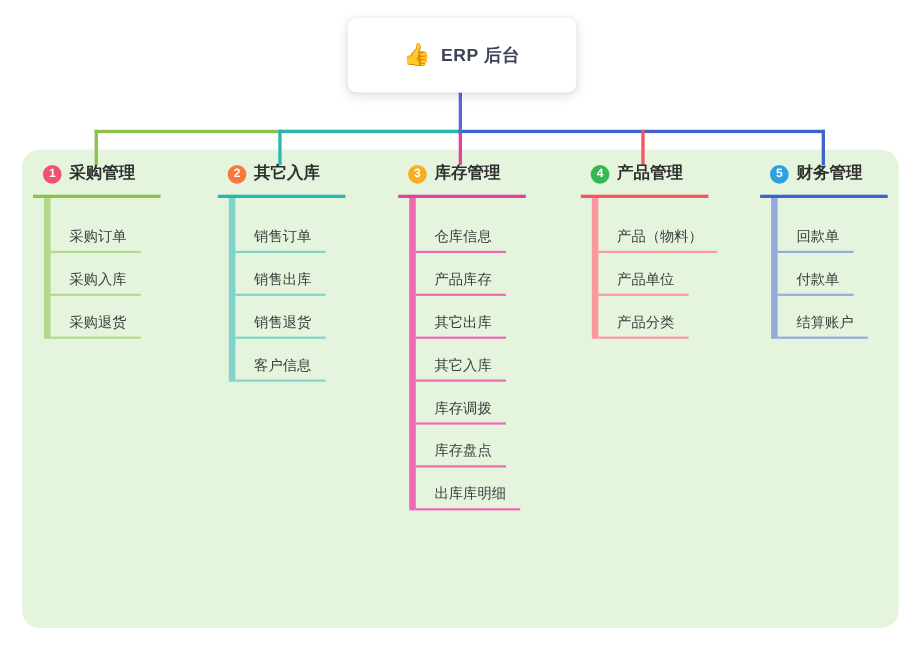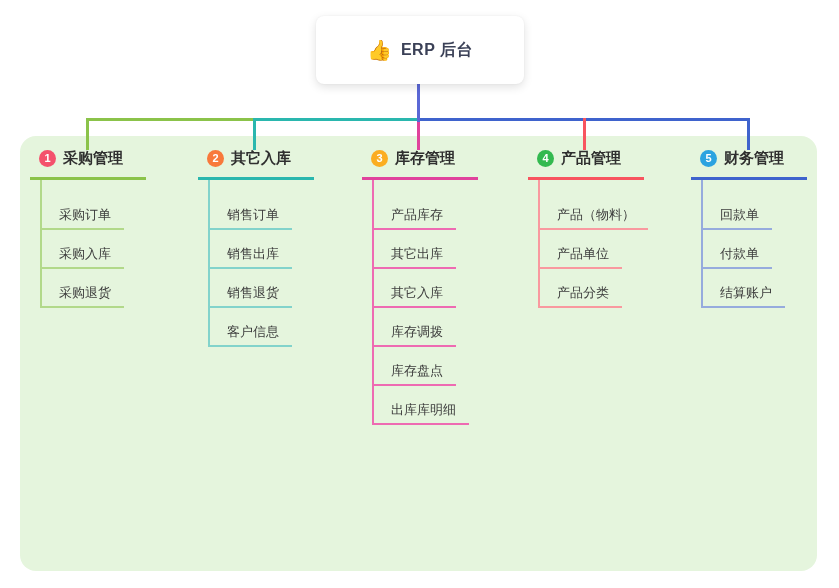--- a/index.html
+++ b/index.html
@@ -19,21 +19,21 @@
 
   
   .seg { position:absolute; }
 
   
   .branch { position:absolute; top:147px; }
   .branch-header { display:inline-flex; align-items:center; padding:0 22px 8px 9px; border-bottom:3px solid #000; min-width:116px; cursor:default; }
   .badge { width:17px; height:17px; border-radius:50%; color:#fff; font-size:11px; font-weight:700;
     display:flex; align-items:center; justify-content:center; margin-right:7px; flex:0 0 auto; }
   .branch-label { font-size:15px; font-weight:600; color:#2f2f2f; line-height:22px; white-space:nowrap; }
-  .children { margin-left:10px; border-left:2px solid #b91c1c; }
+  .children { margin-left:10px; border-left:6px solid #b91c1c; }
   .child { width:fit-content; height:39px; display:flex; align-items:flex-end;
     padding:0 13px 6px 17px; border-bottom:2px solid #000; }
   .child:first-child { height:50px; }
   .child-label { font-size:13px; color:#3c3c3c; line-height:15px; white-space:nowrap; }
 </style>
 </head>
 <body>
 
 <div id="stage">
   <div id="panel" style="background: rgb(229, 245, 221);"></div>
@@ -85,20 +85,23 @@
           </div>
           <div class="child" style="border-bottom-color: rgb(130, 211, 203); justify-content: flex-end;">
             <span class="child-label">客户信息</span>
           </div>
         </div></div>
       <div class="branch" style="left: 362px;"><div class="branch-header" style="border-bottom-color: rgb(224, 66, 156);">
           <span class="badge" style="background: rgb(251, 173, 33);">3</span>
           <span class="branch-label">库存管理</span>
         </div><div class="children" style="border-left-color: rgb(238, 106, 178);">
           <div class="child" style="border-bottom-color: rgb(238, 106, 178);">
+            <span class="child-label">仓库信息</span>
+          </div>
+          <div class="child" style="border-bottom-color: rgb(238, 106, 178);">
             <span class="child-label">产品库存</span>
           </div>
           <div class="child" style="border-bottom-color: rgb(238, 106, 178);">
             <span class="child-label">其它出库</span>
           </div>
           <div class="child" style="border-bottom-color: rgb(238, 106, 178);">
             <span class="child-label">其它入库</span>
           </div>
           <div class="child" style="border-bottom-color: rgb(238, 106, 178);">
             <span class="child-label">库存调拨</span>

